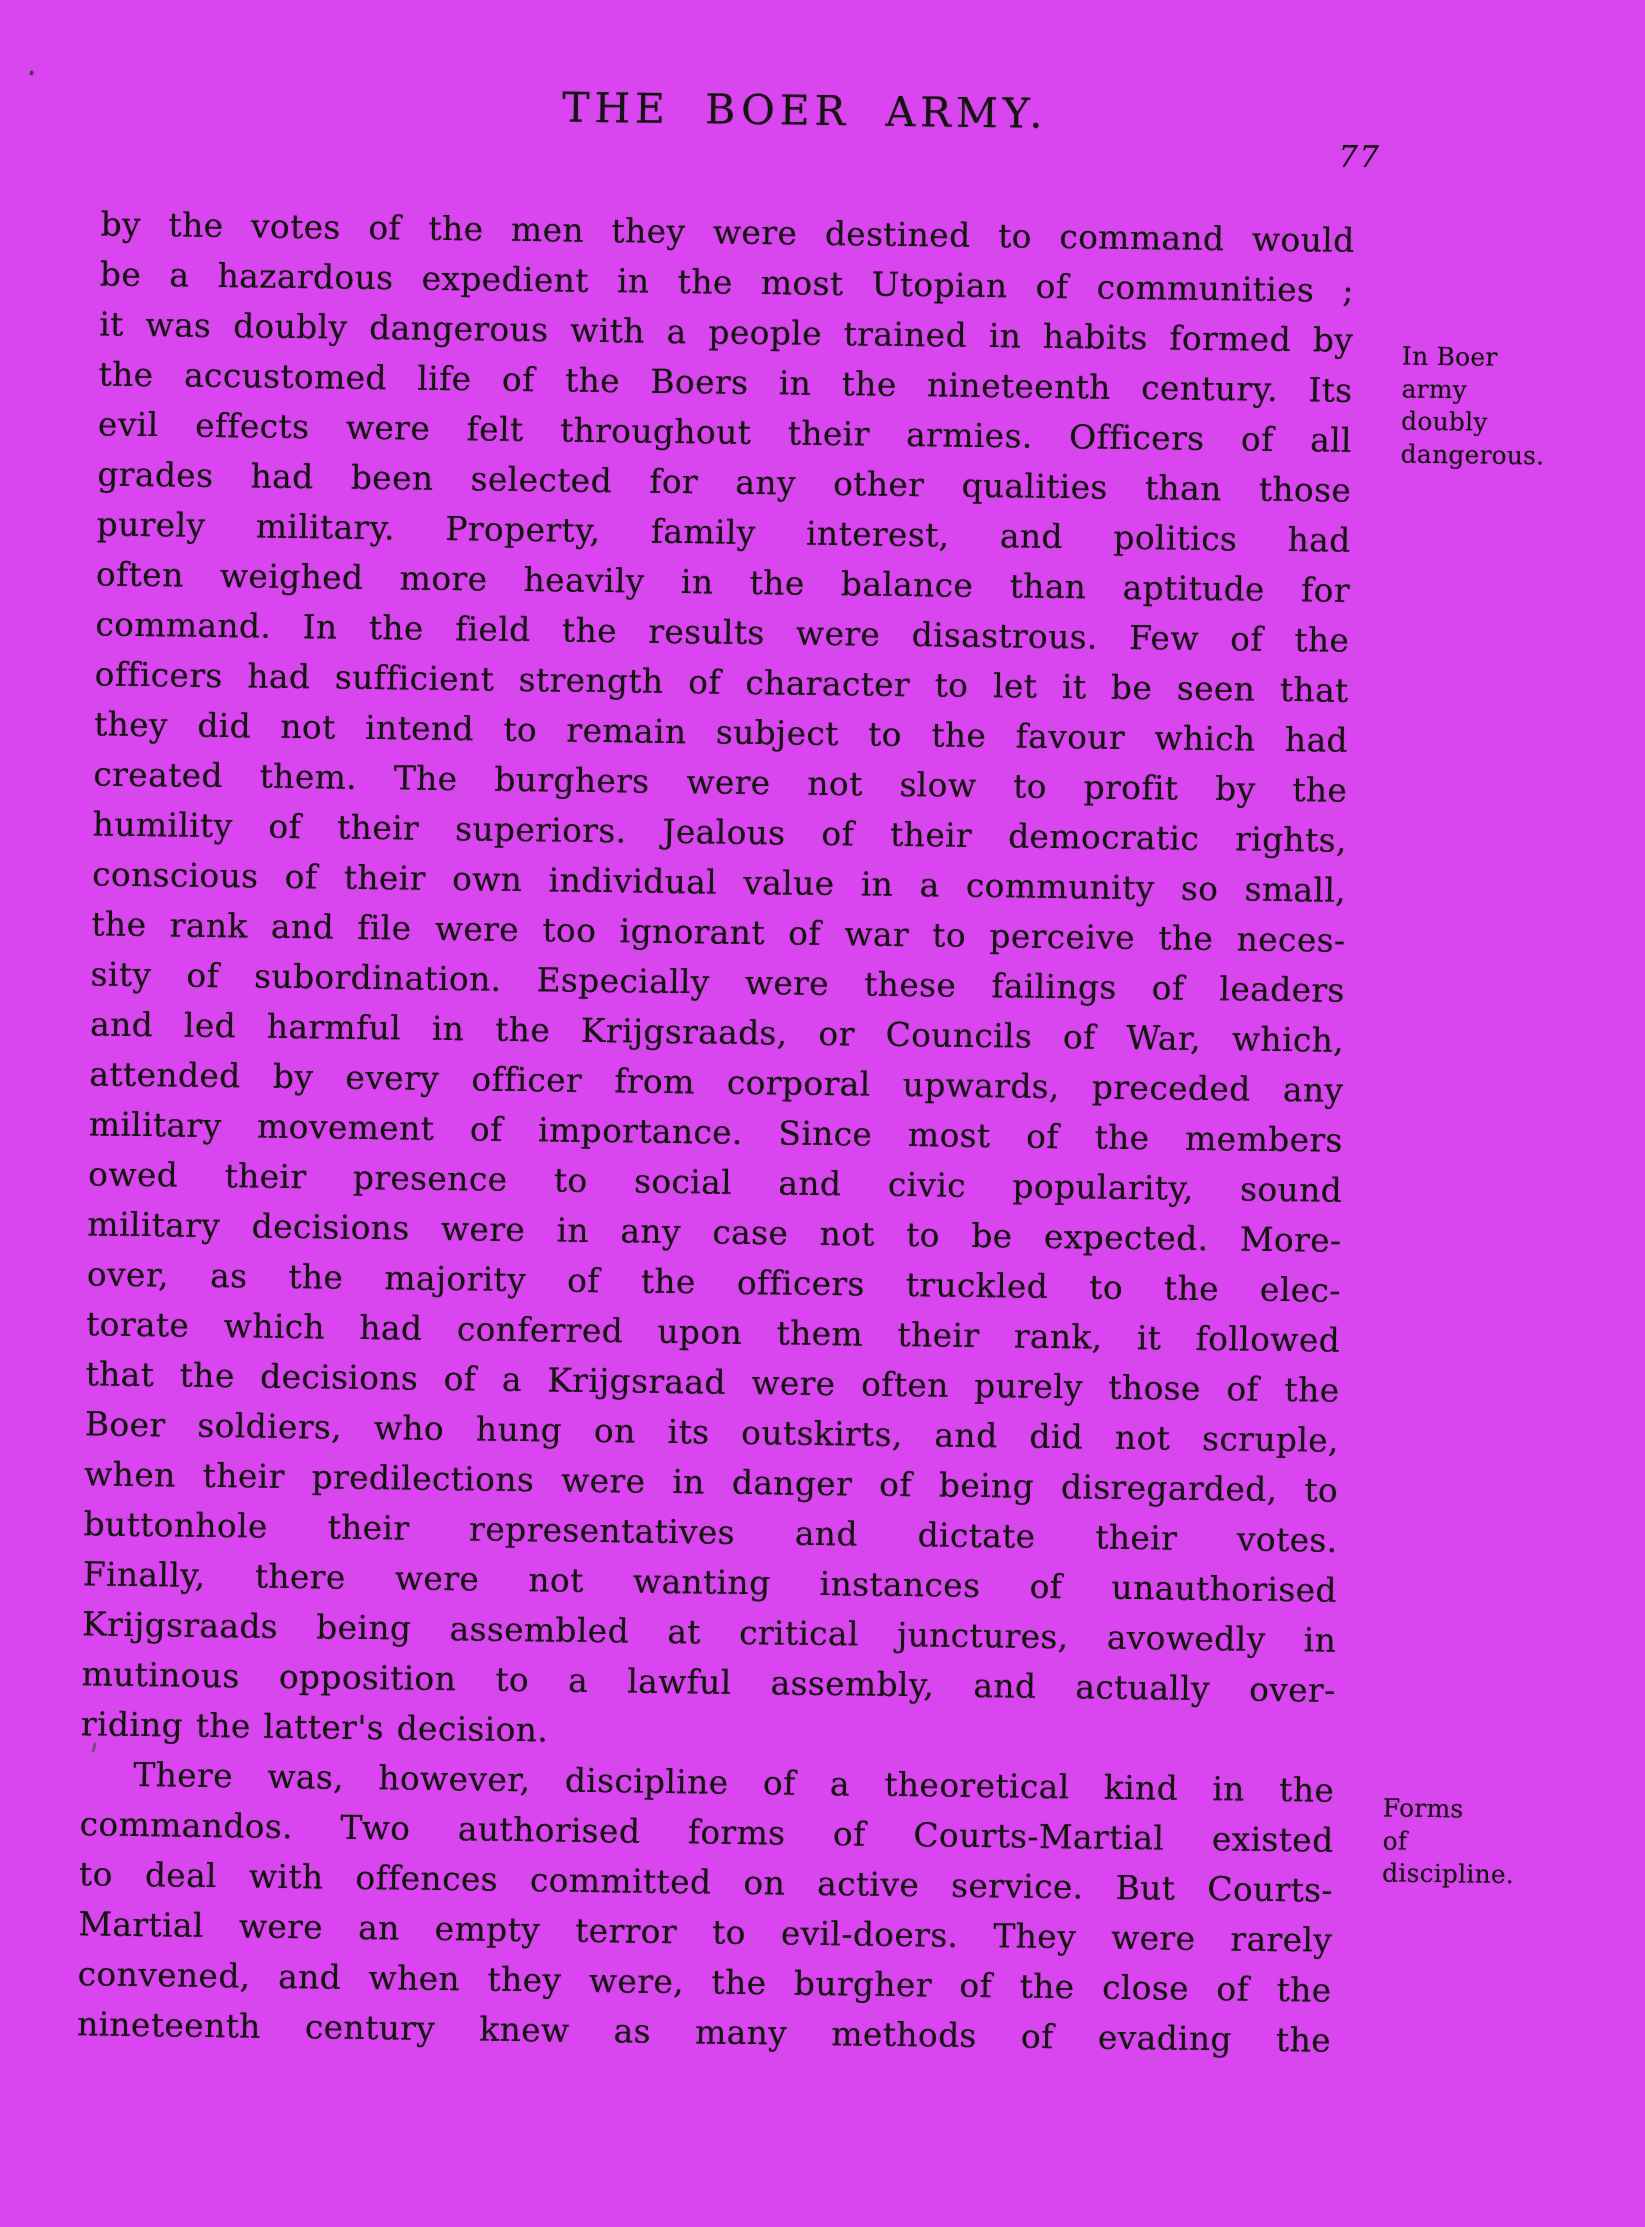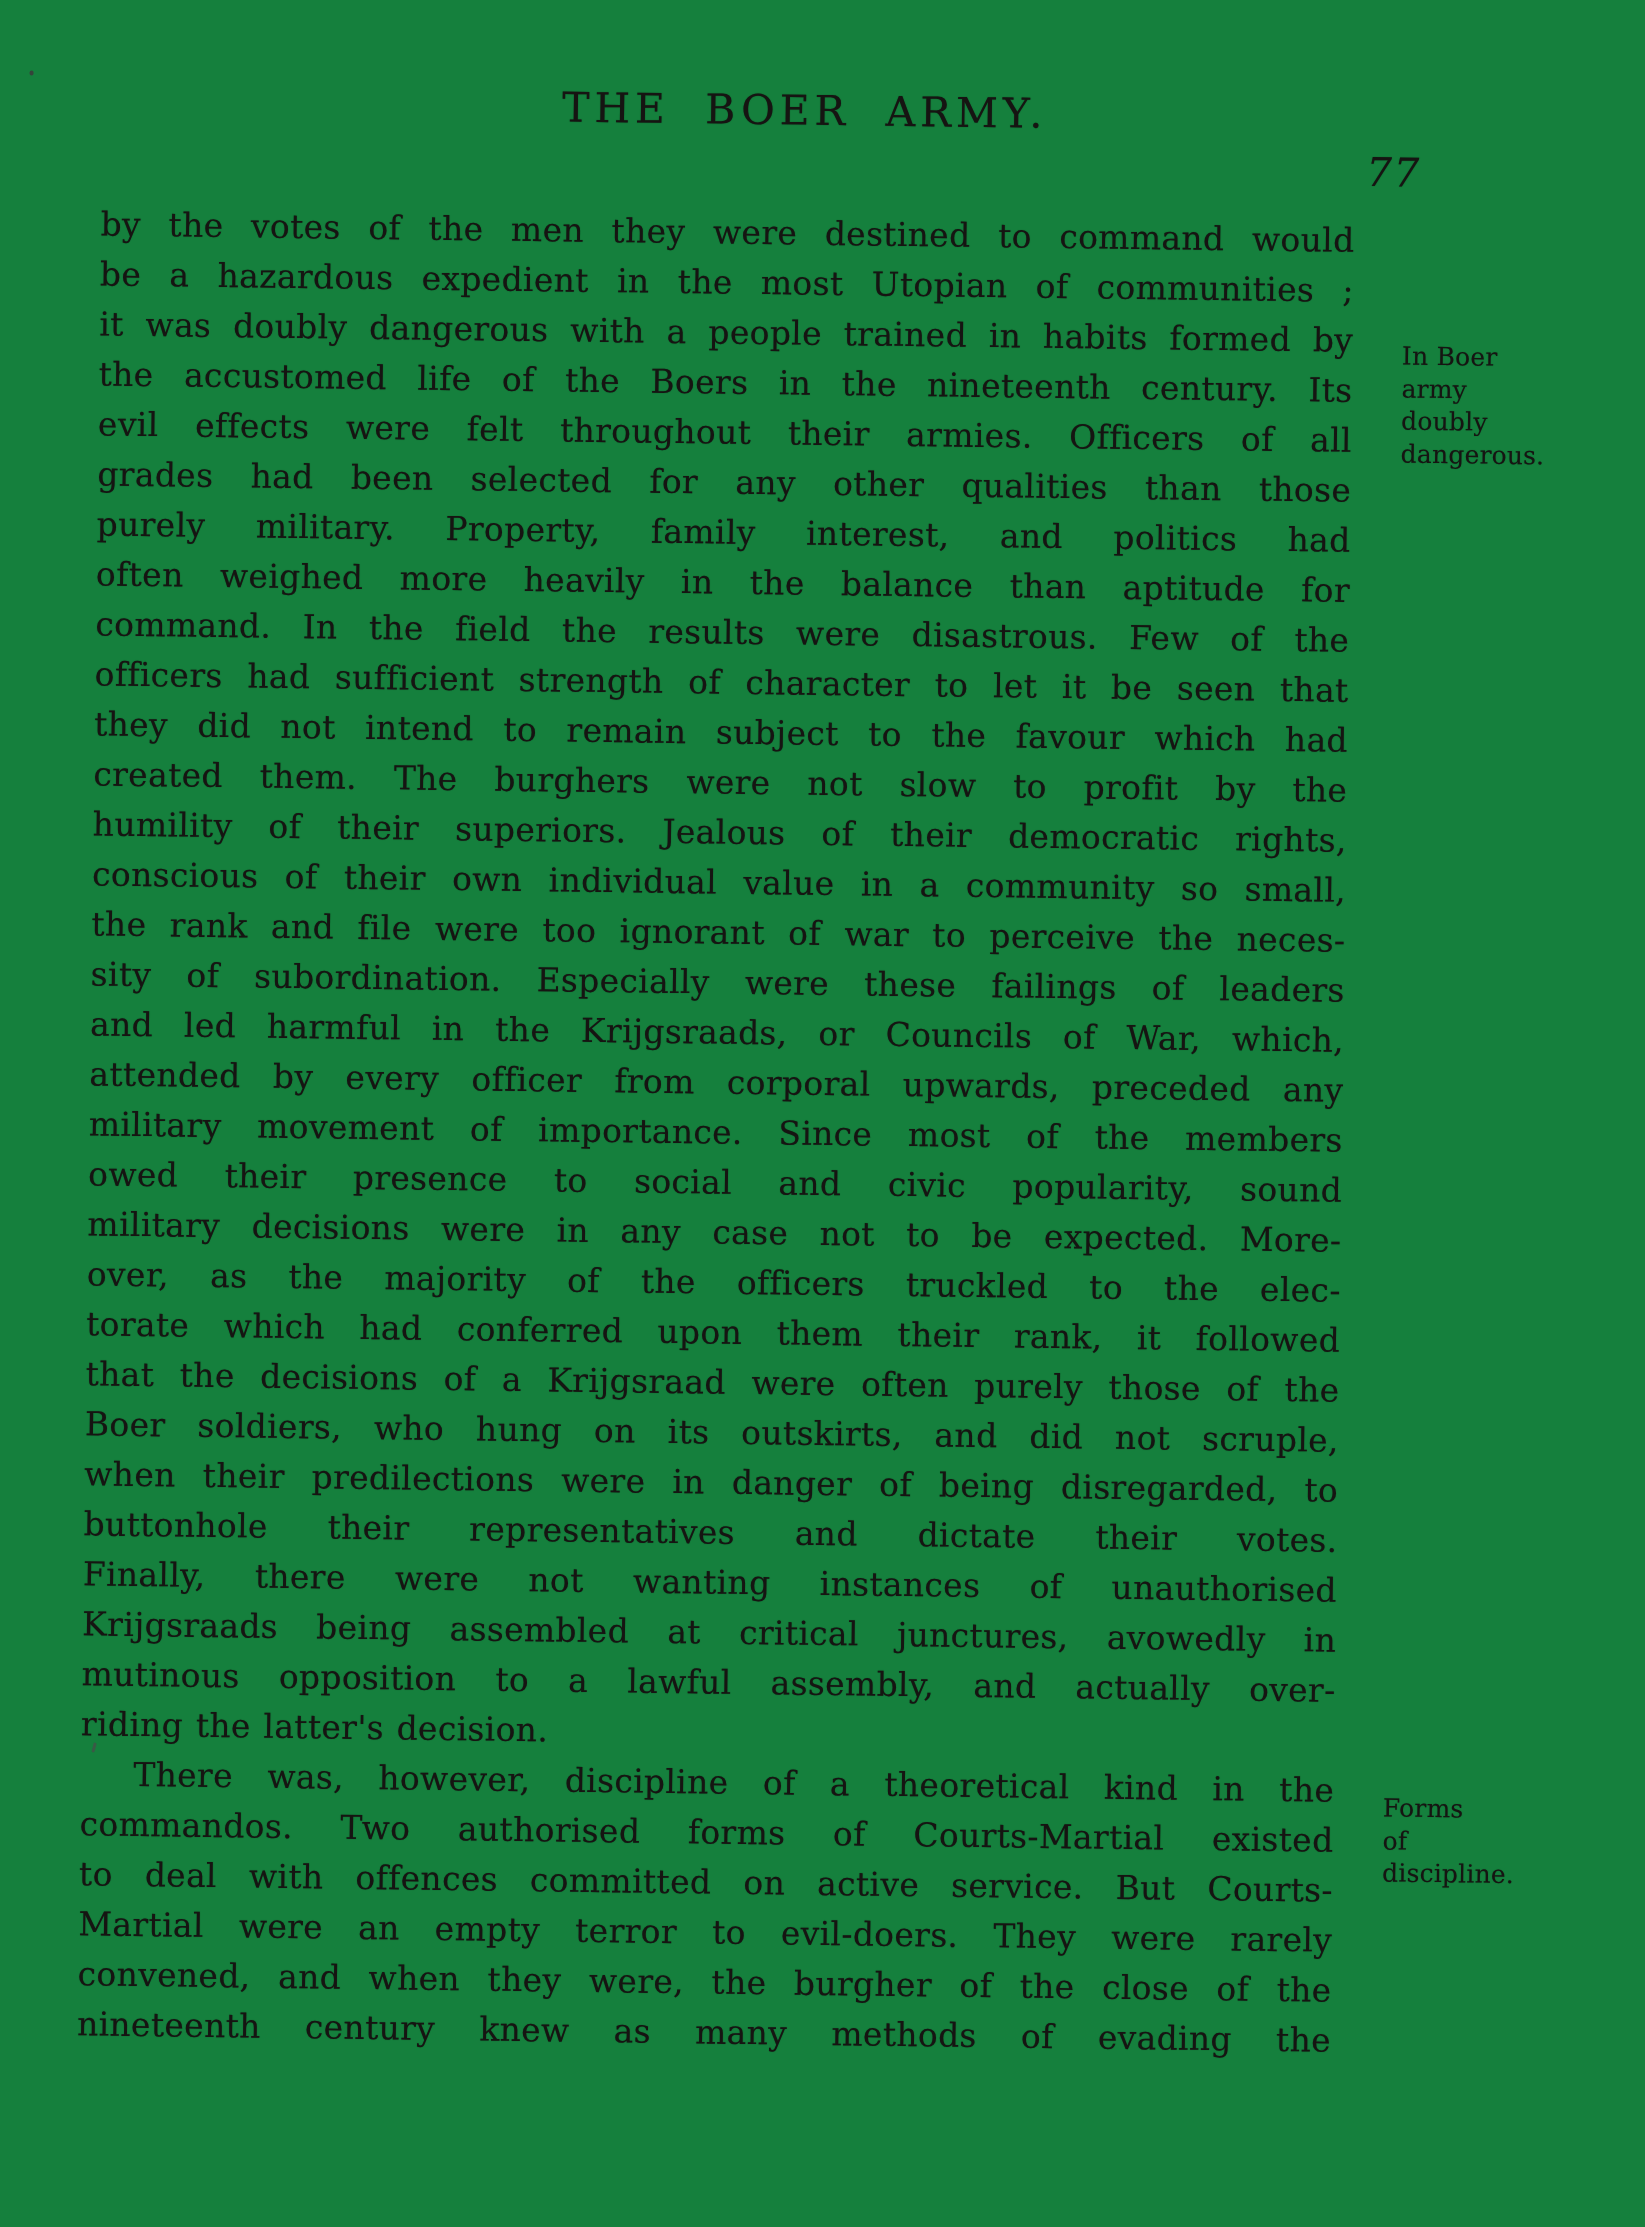--- a/index.html
+++ b/index.html
@@ -1,41 +1,40 @@
 <!DOCTYPE html>
 <html><head>
 <meta charset="utf-8">
 <style>
   html,body{margin:0;padding:0;background:#e8e8e8;}
   .page{
     position:relative;
     width:1646px;height:2228px;
-    background:#15803d;
+    background:#d946ef;
     overflow:hidden;
     font-family:"DejaVu Serif","Liberation Serif",serif;
     color:#161412;
   }
   .sheet{
     position:absolute;inset:0;
     transform:rotate(0.75deg);
     transform-origin:823px 1114px;
   }
   .head-title{
     position:absolute;left:549px;top:89px;
     font-size:41px;line-height:45px;
     letter-spacing:4.9px;word-spacing:17.5px;
     white-space:nowrap;
     text-shadow:0 0 1px rgba(10,10,10,.55);
   }
   .page-num{
-    position:absolute;left:1326px;top:142px;
-    font-size:40px;font-style:italic;
+    position:absolute;left:1326px;top:132px;
+    font-size:30px;font-style:italic;
     letter-spacing:1.9px;
     text-shadow:0 0 1px rgba(10,10,10,.5);
-    margin-left:28px;
   }
   .body-col{
     position:absolute;left:89px;top:209px;width:1254px;
     font-size:33px;
     letter-spacing:0.3px;word-spacing:1.9px;
     text-shadow:0 0 1px rgba(10,10,10,.45);
   }
   .line{
     height:50px;line-height:50px;
     white-space:nowrap;

